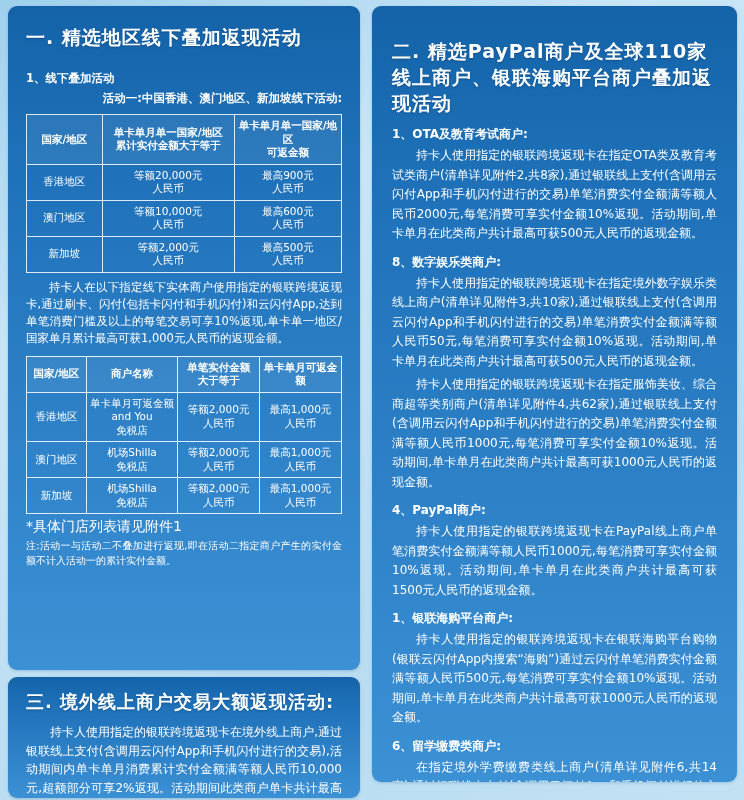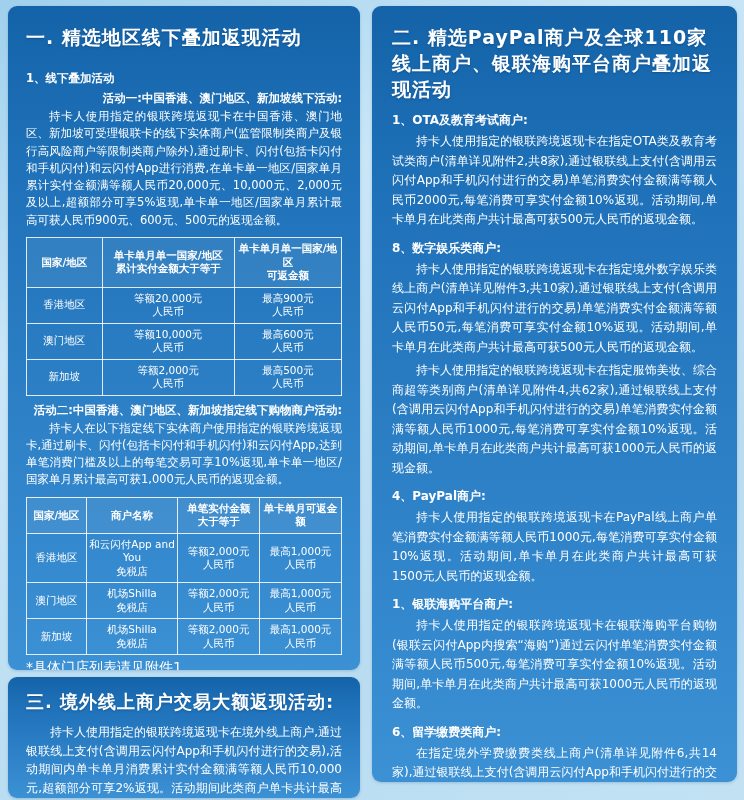--- a/index.html
+++ b/index.html
@@ -15,21 +15,21 @@
   }
   .panel {
     background:linear-gradient(180deg,#1463a9 0%,#1f72b9 25%,#3c90d4 100%);
     border-radius:9px; color:#fff; overflow:hidden;
     box-shadow:0 1px 3px rgba(30,90,140,.25);
   }
   .col-left { position:absolute; left:8px; top:6px; width:352px; }
   .col-right { position:absolute; left:372px; top:6px; width:365px; }
   .panel-one { height:664px; padding:14px 18px; }
   .panel-three { height:121px; margin-top:7px; padding:12px 18px; }
-  .panel-two { height:776px; padding:14px 20px; }
+  .panel-two { height:776px; padding:28px 20px; }
 
   .panel-title {
     font-size:19px; font-weight:bold; letter-spacing:1px; line-height:26px;
     text-shadow:0 1px 2px rgba(0,40,80,.35);
   }
   .panel-one .panel-title { margin:4px 0 8px 0; }
   .panel-two .panel-title { margin:4px 0 10px 0; }
   .panel-three .panel-title { margin:0 4px 8px 0; font-size:18px; }
 
   .subhead { font-size:11.5px; font-weight:bold; line-height:16px; margin-top:20px; }
@@ -65,21 +65,20 @@
 <div class="page">
 
   <div class="col-left">
 
     <div class="panel panel-one">
       <div class="panel-title">一. 精选地区线下叠加返现活动</div>
 
       <div class="subhead">1、线下叠加活动</div>
 
       <div class="act-head">活动一:中国香港、澳门地区、新加坡线下活动:</div>
-      <div class="body-text">持卡人使用指定的银联跨境返现卡在中国香港、澳门地区、新加坡可受理银联卡的线下实体商户(监管限制类商户及银行高风险商户等限制类商户除外),通过刷卡、闪付(包括卡闪付和手机闪付)和云闪付App进行消费,在单卡单一地区/国家单月累计实付金额满等额人民币20,000元、10,000元、2,000元及以上,超额部分可享5%返现,单卡单一地区/国家单月累计最高可获人民币900元、600元、500元的返现金额。</div>
 
       <table class="info-table t1">
         <thead>
           <tr>
             <th class="c0">国家/地区</th>
             <th class="c1">单卡单月单一国家/地区
 累计实付金额大于等于</th>
             <th class="c2">单卡单月单一国家/地区
 可返金额</th>
           </tr>
@@ -102,37 +101,36 @@
           <tr>
             <td>新加坡</td>
             <td>等额2,000元
 人民币</td>
             <td>最高500元
 人民币</td>
           </tr>
         </tbody>
       </table>
 
-      <div class="act-head">活动二:中国香港、澳门地区、新加坡指定线下购物商户活动:</div>
       <div class="body-text">持卡人在以下指定线下实体商户使用指定的银联跨境返现卡,通过刷卡、闪付(包括卡闪付和手机闪付)和云闪付App,达到单笔消费门槛及以上的每笔交易可享10%返现,单卡单一地区/国家单月累计最高可获1,000元人民币的返现金额。</div>
 
       <table class="info-table t2">
         <thead>
           <tr>
             <th class="c0">国家/地区</th>
             <th class="c1">商户名称</th>
             <th class="c2">单笔实付金额
 大于等于</th>
             <th class="c3">单卡单月可返金额</th>
           </tr>
         </thead>
         <tbody>
           <tr>
             <td>香港地区</td>
-            <td>和云闪付App and You
+            <td>单卡单月可返金额 and You
 免税店</td>
             <td>等额2,000元
 人民币</td>
             <td>最高1,000元
 人民币</td>
           </tr>
           <tr>
             <td>澳门地区</td>
             <td>机场Shilla
 免税店</td>

